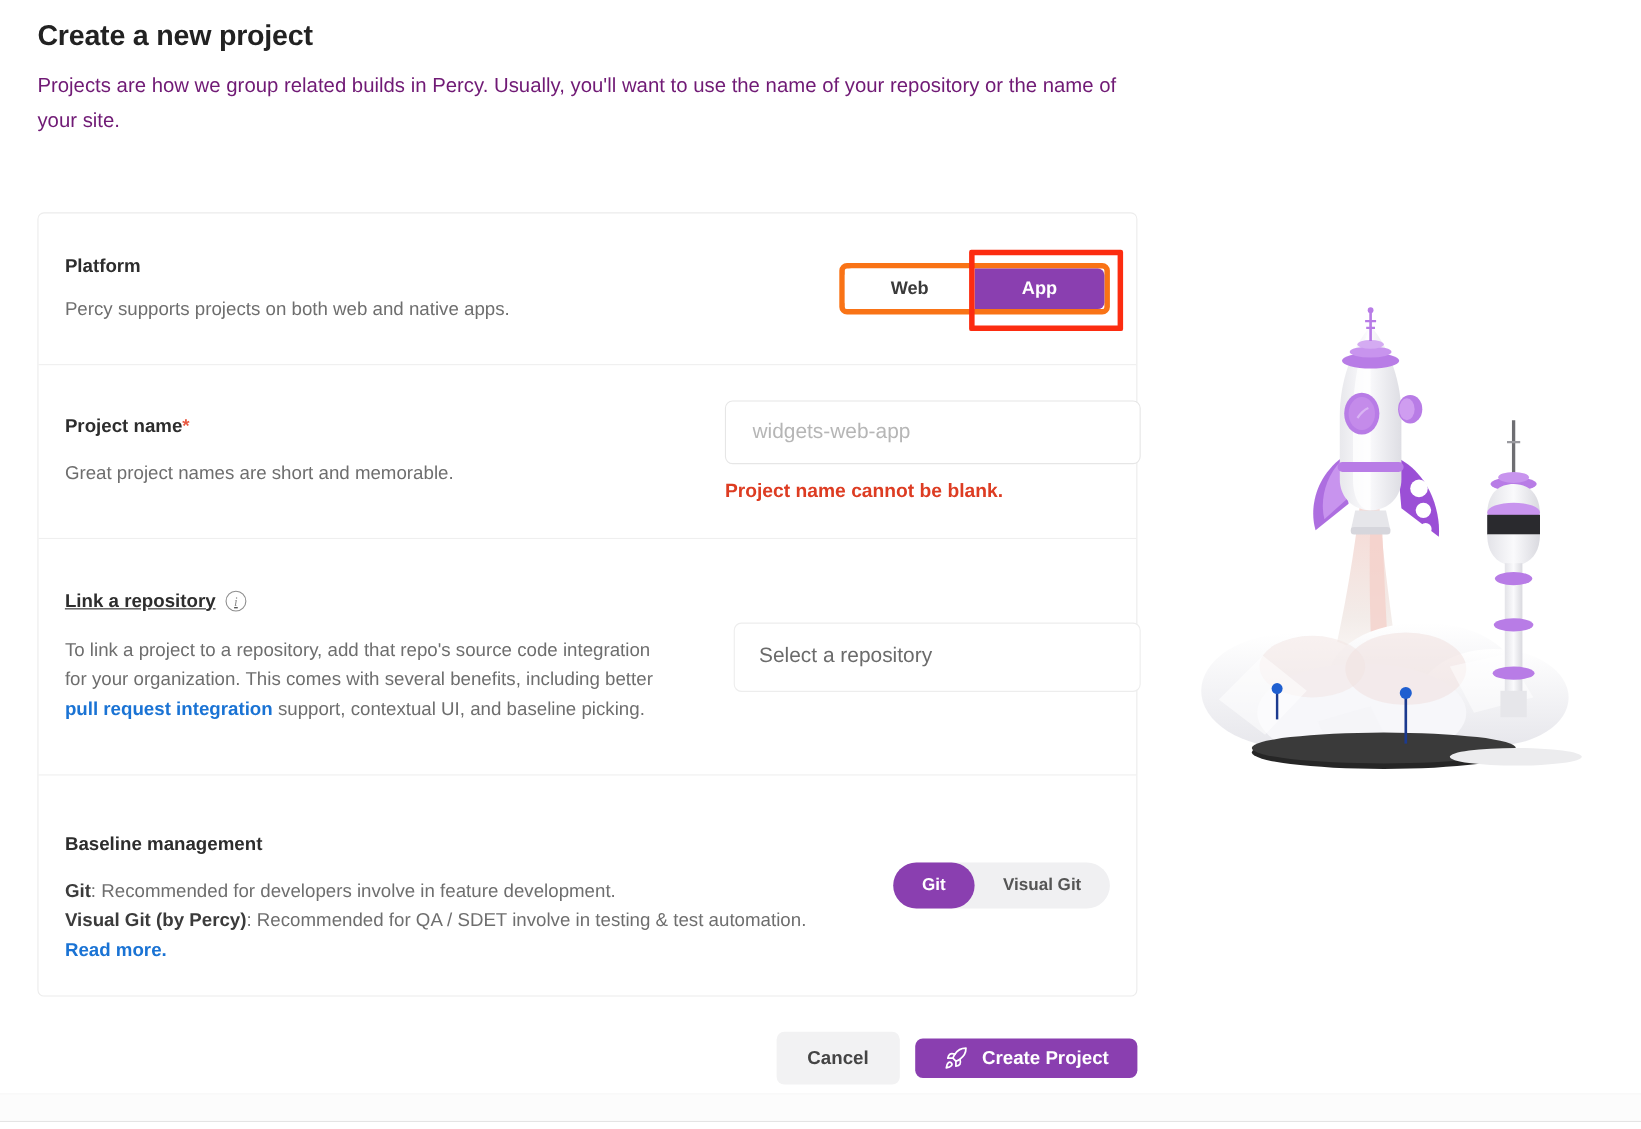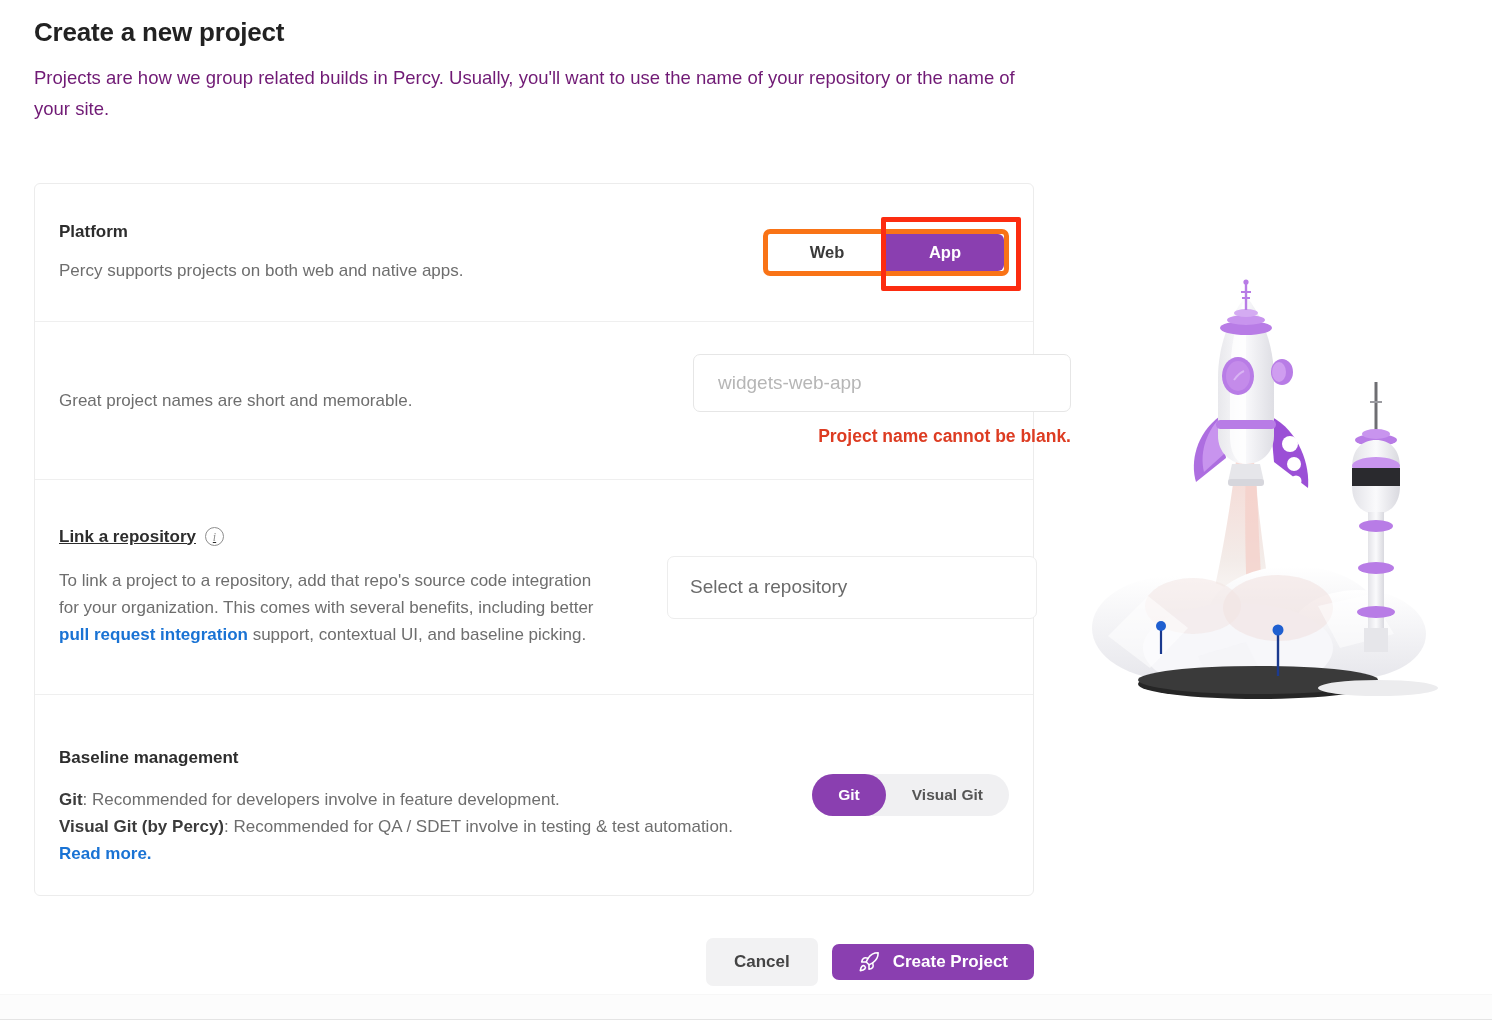--- a/index.html
+++ b/index.html
@@ -37,21 +37,21 @@
     font-size: 18.5px;
     line-height: 31px;
     color: #701a75;
     font-weight: normal;
   }
 
   
   .card {
     position: absolute;
     left: 34px;
-    top: 183px;
+    top: 193px;
     width: 1000px;
     background: #ffffff;
     border: 1px solid #ececec;
     border-radius: 6px;
   }
   .row {
     position: relative;
     display: flex;
     align-items: flex-start;
     padding: 0 24px;
@@ -301,23 +301,27 @@
         <div class="seg-group">
           <button class="seg-btn">Web</button>
           <button class="seg-btn active">App</button>
         </div>
       </div>
       <div class="annot-box" style="left: 846px; top: 33px; width: 140px; height: 74px;"></div>
     </div>
 
     <div class="row row-name">
       <div class="row-left">
+        <div class="field-label">
+          <span>Project name</span>
+            <span class="req-star">*</span>
+        </div>
         <div class="field-help">Great project names are short and memorable.</div>
       </div>
-      <div class="row-right" style="align-items:flex-end; padding-left:0;margin-left:34px;">
+      <div class="row-right" style="align-items:flex-start; padding-left:0;">
         <input class="text-input" type="text" placeholder="widgets-web-app" style="">
         <div class="error-text">Project name cannot be blank.</div>
       </div>
     </div>
 
     <div class="row row-repo">
       <div class="row-left">
         <div class="field-label">
           <span>Link a repository</span>
           <span class="info-icon">i</span>

